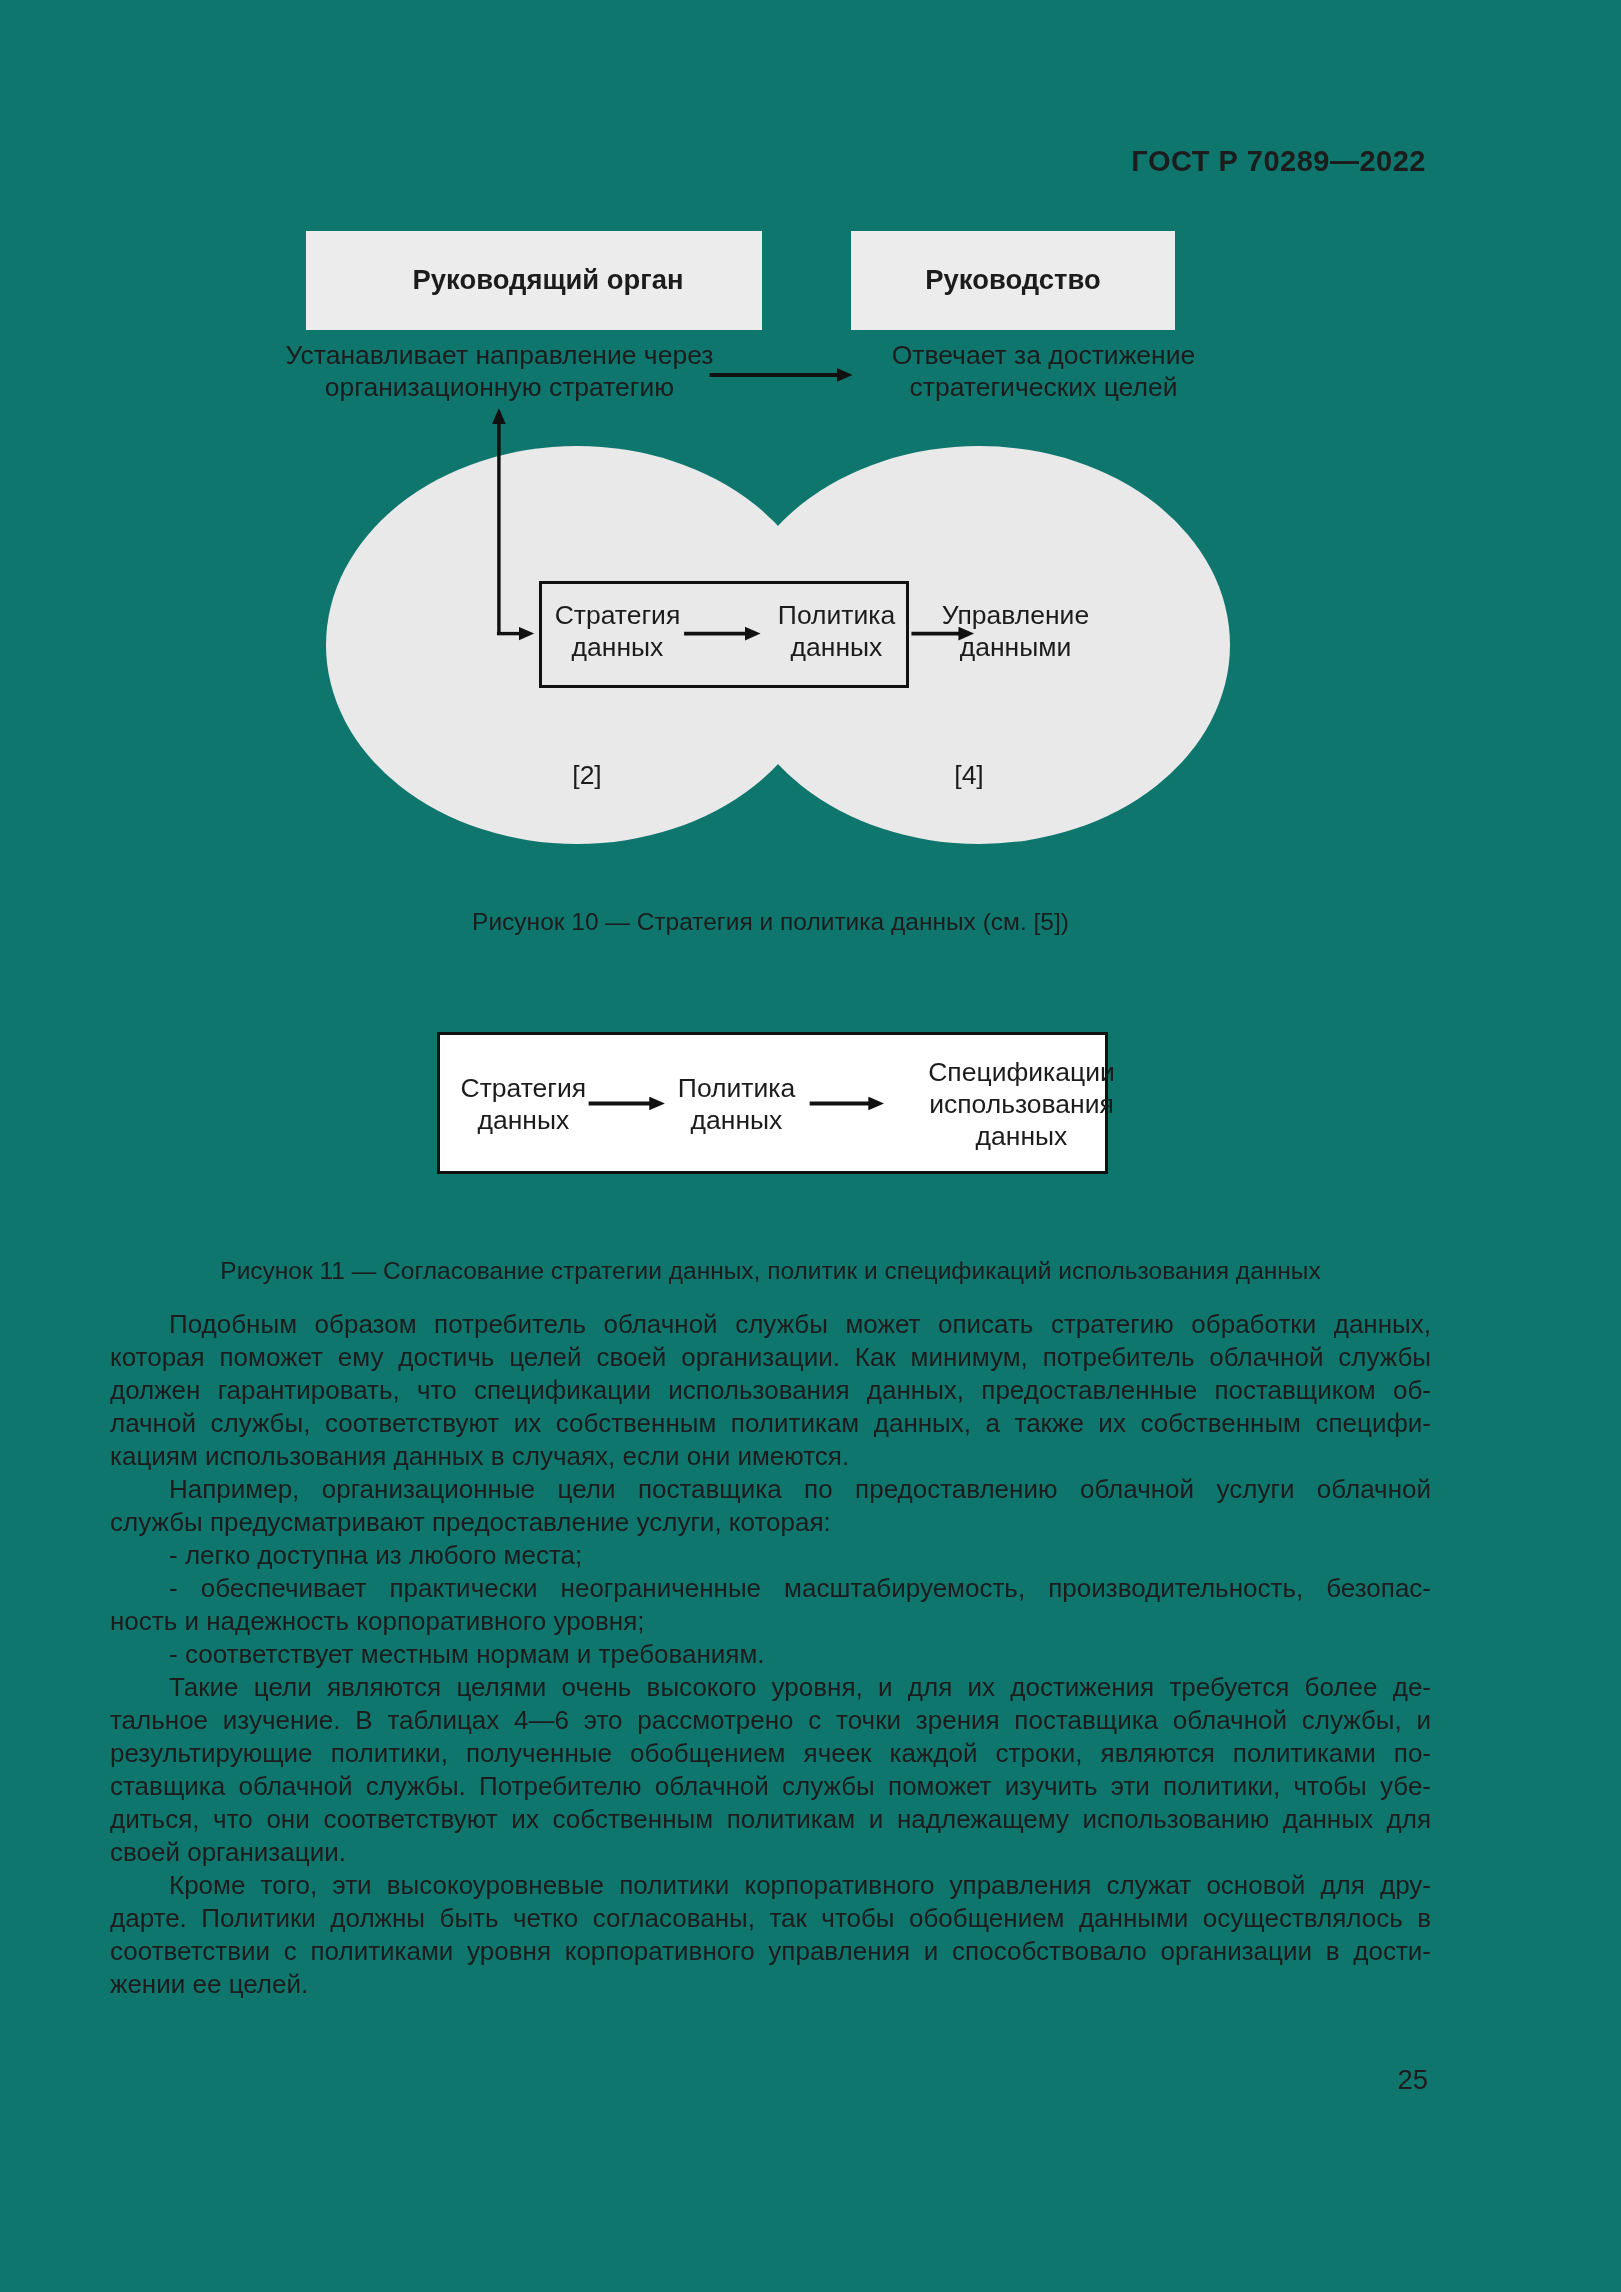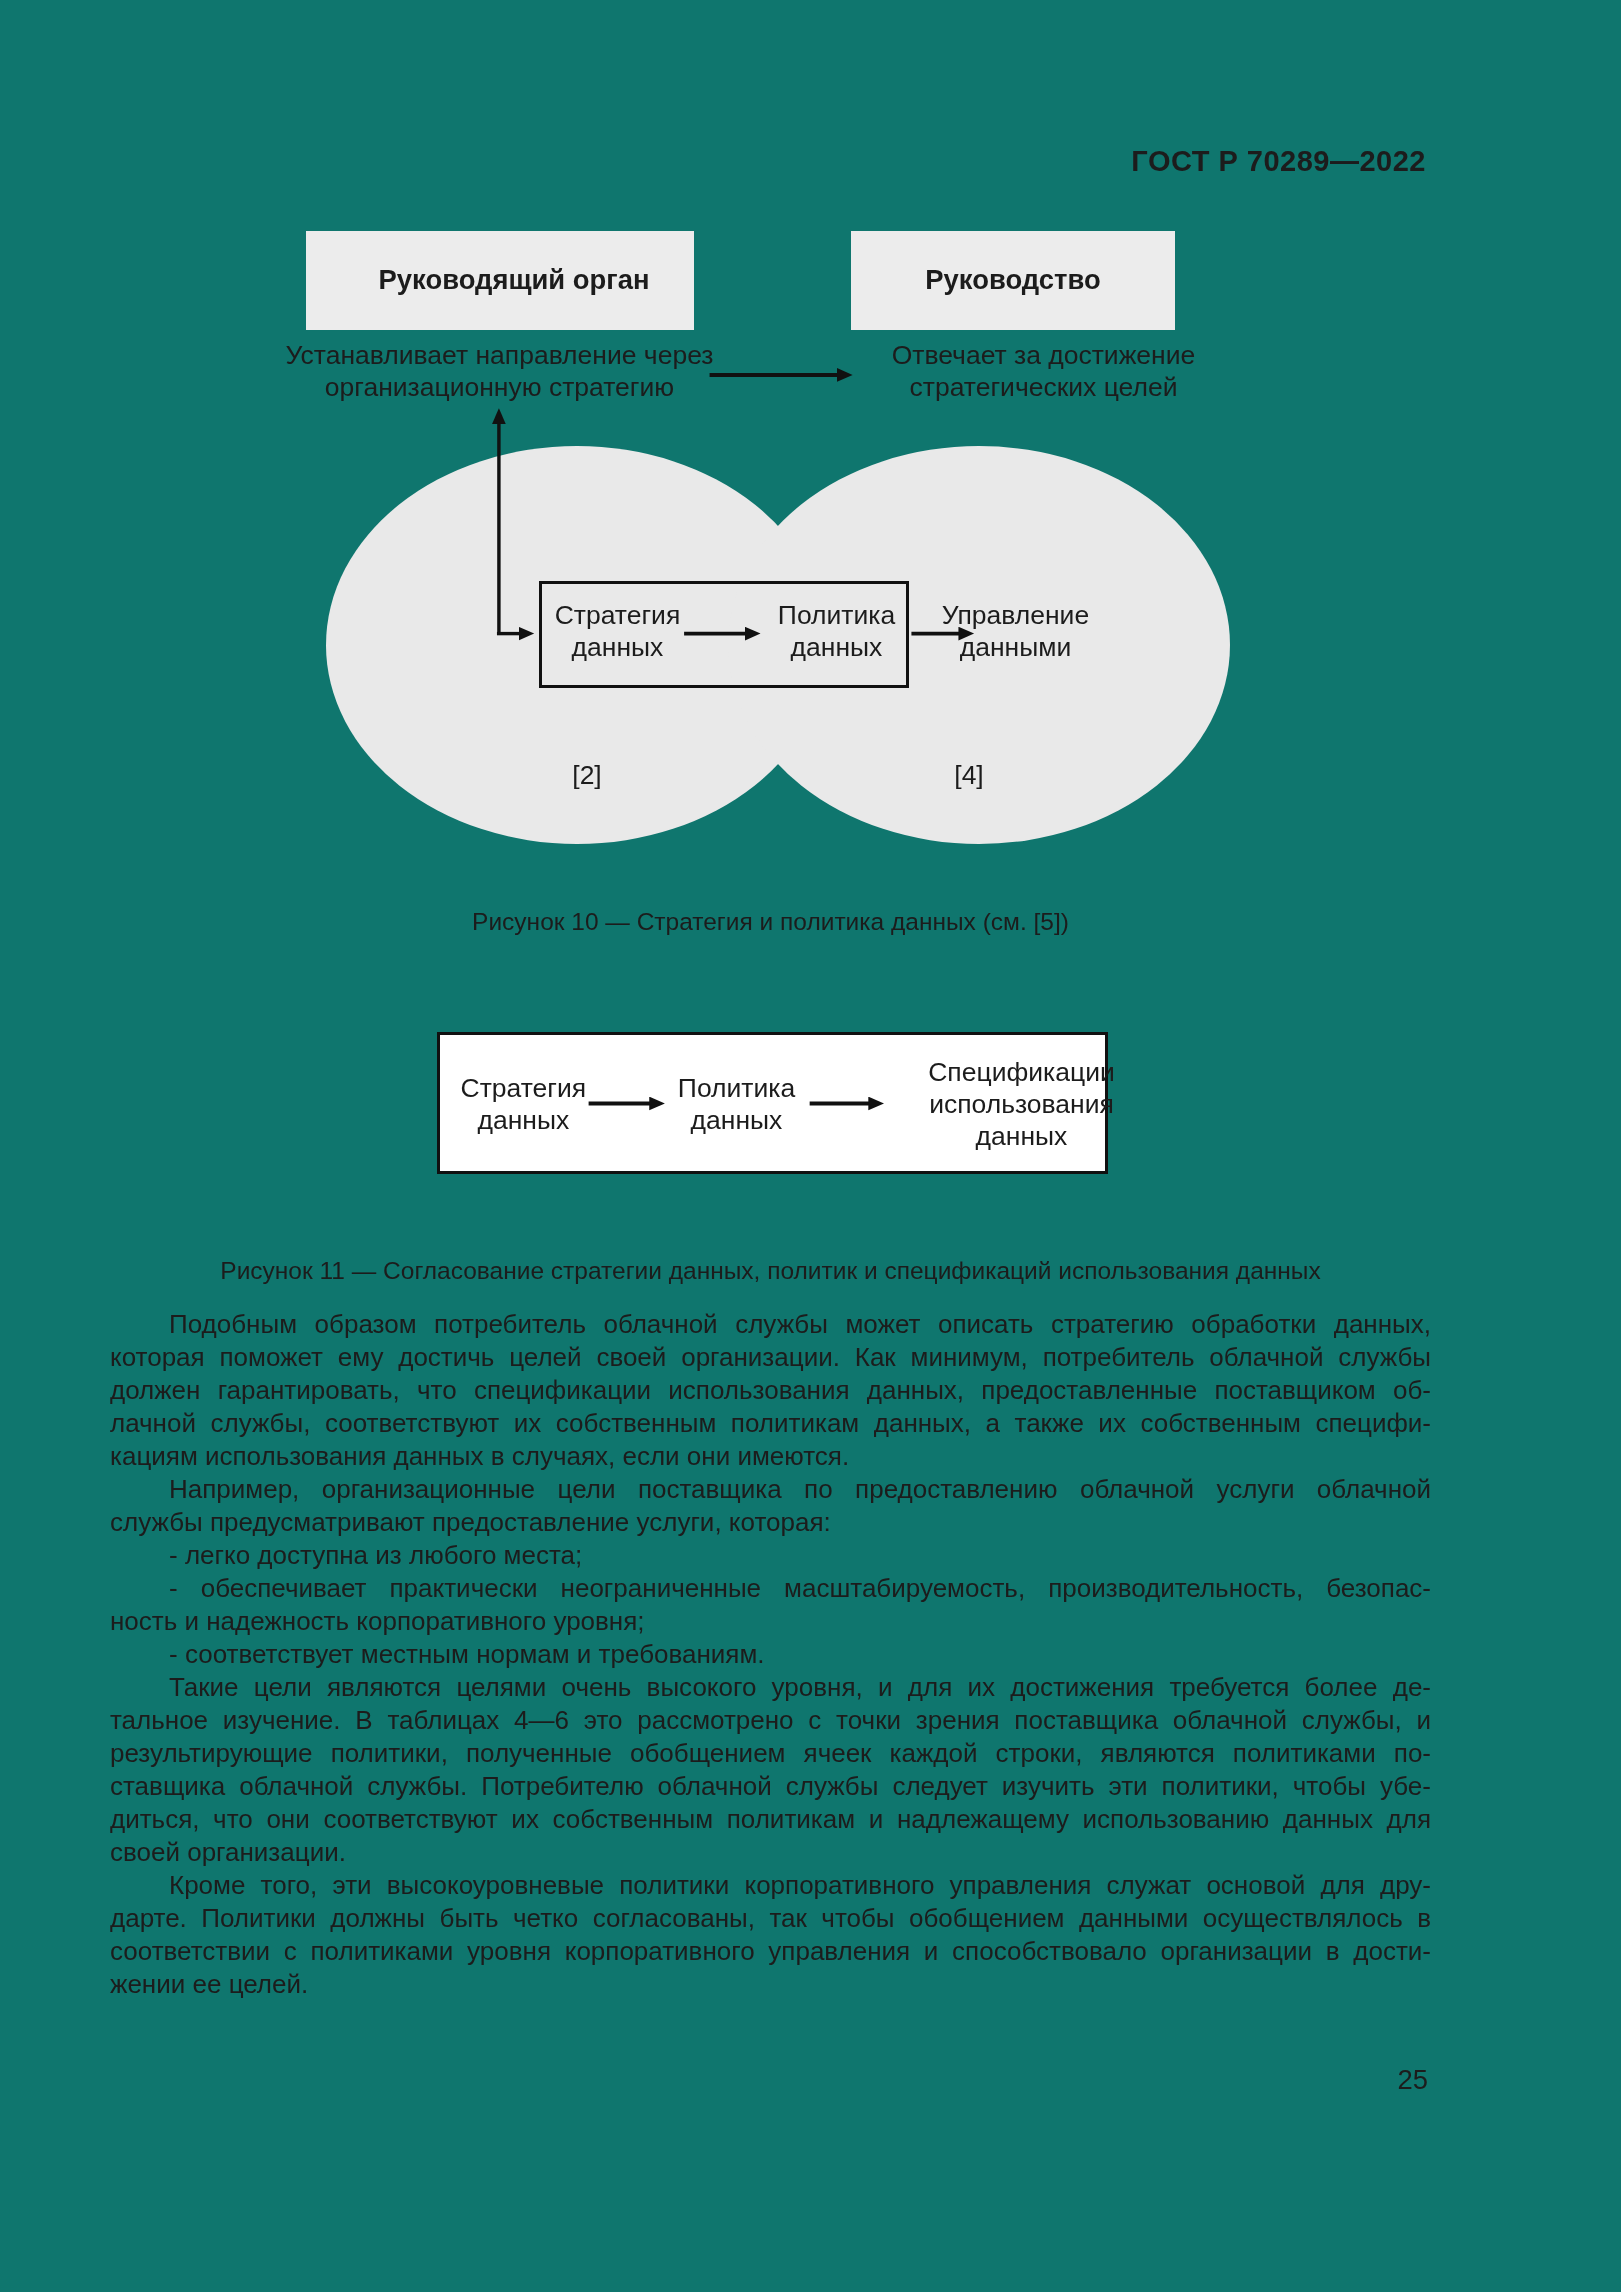--- a/index.html
+++ b/index.html
@@ -25,21 +25,21 @@
   
   .fig10{position:absolute;left:0;top:225px;width:1621px;height:632px;}
   .ellipse{position:absolute;background:var(--ellipse-gray);border-radius:50%;}
   .ellipse.left{left:326px;top:221px;width:502px;height:398px;}
   .ellipse.right{left:728px;top:221px;width:502px;height:398px;}
   .gray-box{
     position:absolute;top:5.9px;height:99px;background:var(--box-gray);
     display:flex;align-items:center;justify-content:center;
     font-size:27.4px;font-weight:bold;
   }
-  .gray-box.left{left:306px;width:388px;padding-left:28px;}
+  .gray-box.left{left:306px;width:456px;padding-left:28px;}
   .gray-box.right{left:851px;width:324px;}
   .desc{
     position:absolute;top:114px;width:441px;
     font-size:26.5px;line-height:32px;text-align:center;white-space:pre-line;
   }
   .desc.left{left:279px;}
   .desc.right{left:823px;}
   .fig10 svg, .fig11 svg{position:absolute;left:0;top:0;}
   .node-box{
     position:absolute;left:539px;top:356px;width:370px;height:107px;
@@ -183,21 +183,21 @@
         <div class="line first fill">- обеспечивает практически неограниченные масштабируемость, производительность, безопас-</div>
         <div class="line">ность и надежность корпоративного уровня;</div>
       </div>
       <div class="para">
         <div class="line first">- соответствует местным нормам и требованиям.</div>
       </div>
       <div class="para">
         <div class="line first fill">Такие цели являются целями очень высокого уровня, и для их достижения требуется более де-</div>
         <div class="line fill">тальное изучение. В таблицах 4—6 это рассмотрено с точки зрения поставщика облачной службы, и</div>
         <div class="line fill">результирующие политики, полученные обобщением ячеек каждой строки, являются политиками по-</div>
-        <div class="line fill">ставщика облачной службы. Потребителю облачной службы следует изучить эти политики, чтобы убе-</div>
+        <div class="line fill">ставщика облачной службы. Потребителю облачной службы поможет изучить эти политики, чтобы убе-</div>
         <div class="line fill">диться, что они соответствуют их собственным политикам и надлежащему использованию данных для</div>
         <div class="line">своей организации.</div>
       </div>
       <div class="para">
         <div class="line first fill">Кроме того, эти высокоуровневые политики корпоративного управления служат основой для дру-</div>
         <div class="line fill">дарте. Политики должны быть четко согласованы, так чтобы обобщением данными осуществлялось в</div>
         <div class="line fill">соответствии с политиками уровня корпоративного управления и способствовало организации в дости-</div>
         <div class="line">жении ее целей.</div>
       </div>
     </div>

